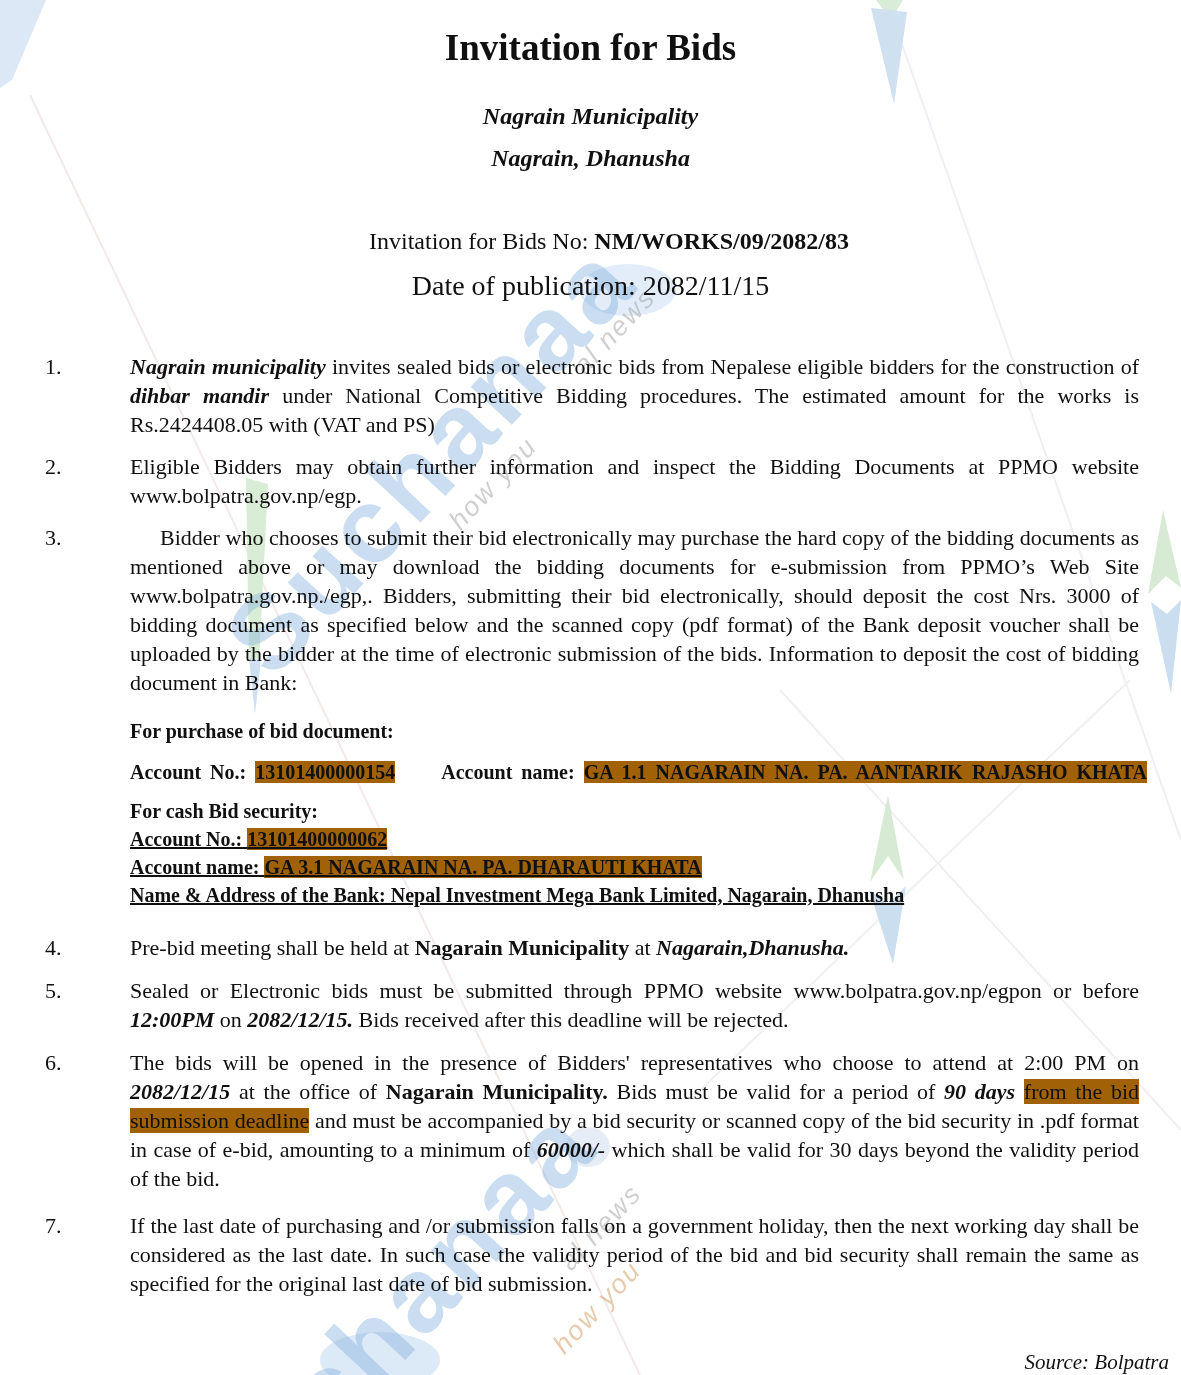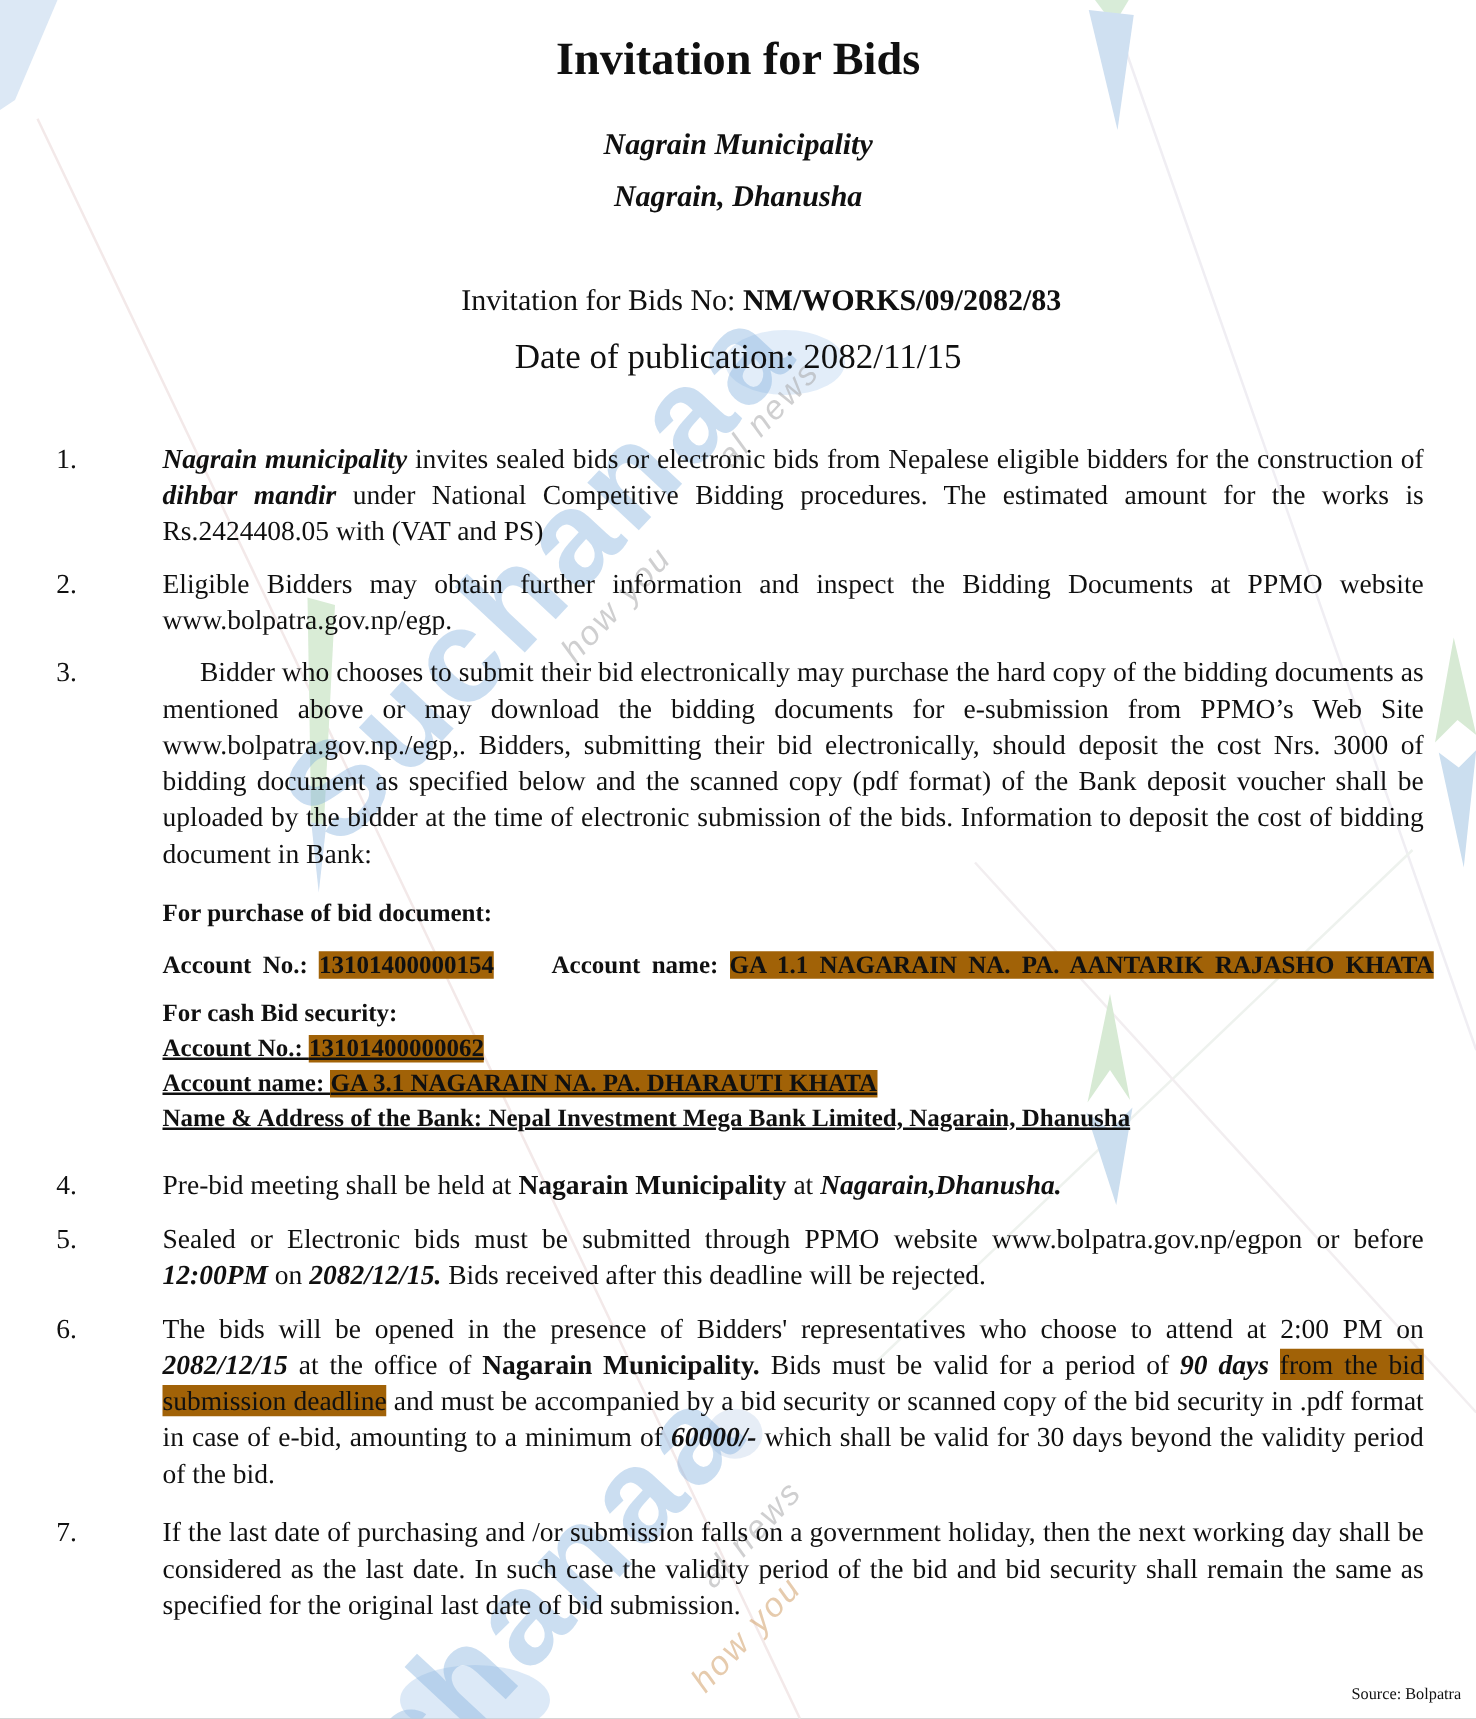--- a/index.html
+++ b/index.html
@@ -45,21 +45,21 @@
   .bank{margin-left:130px;margin-right:31px;font-size:20px;line-height:29px;}
   .bank-head{margin-top:20px;font-weight:bold;}
   .acct-purchase{margin-top:10px;text-align:justify;line-height:33px;word-spacing:4px;}
   .cash-head{margin-top:8px;font-weight:bold;line-height:28px;}
   .cash-line{line-height:28px;text-decoration:underline;}
   .seg-b{font-weight:bold;}
   .seg-i{font-style:italic;}
   .seg-u{}
   .seg-hl{background:#a16207;}
   .seg-gap{display:inline-block;width:46px;}
-  .source{position:absolute;right:12px;bottom:12px;font-size:13px;z-index:3;}
+  .source{position:absolute;right:12px;bottom:0;font-size:21px;font-style:italic;z-index:3;}
 </style>
 </head>
 <body>
 
 <div class="page">
 
   <svg class="decor-svg" viewBox="0 0 1181 1375" xmlns="http://www.w3.org/2000/svg">
     <line x1="30" y1="95" x2="640" y2="1375" stroke="#f3e9e9" stroke-width="2"></line>
     <line x1="897" y1="30" x2="1181" y2="840" stroke="#f0eef3" stroke-width="2"></line>
     <line x1="690" y1="1100" x2="1130" y2="680" stroke="#eef2ee" stroke-width="2"></line>

